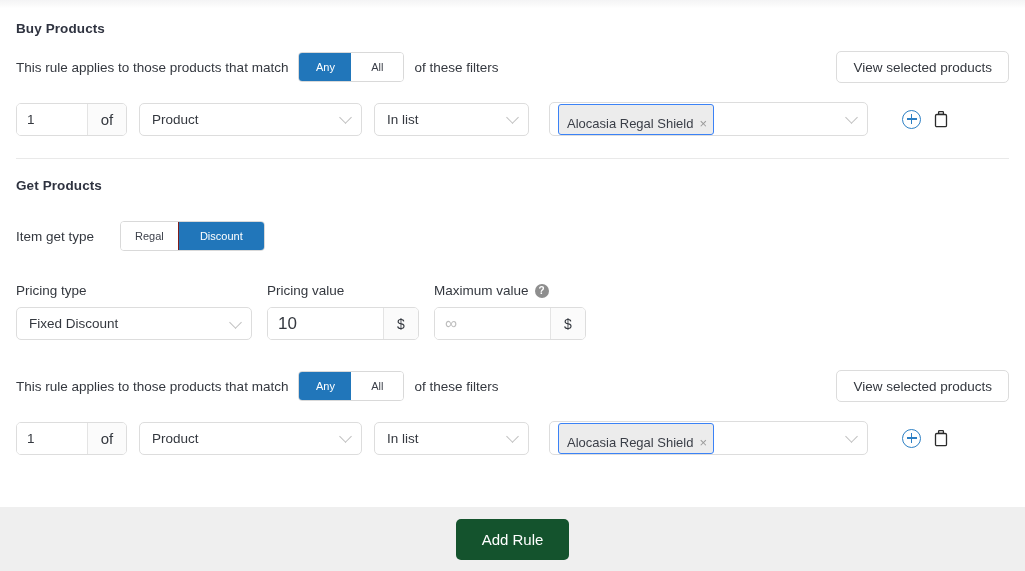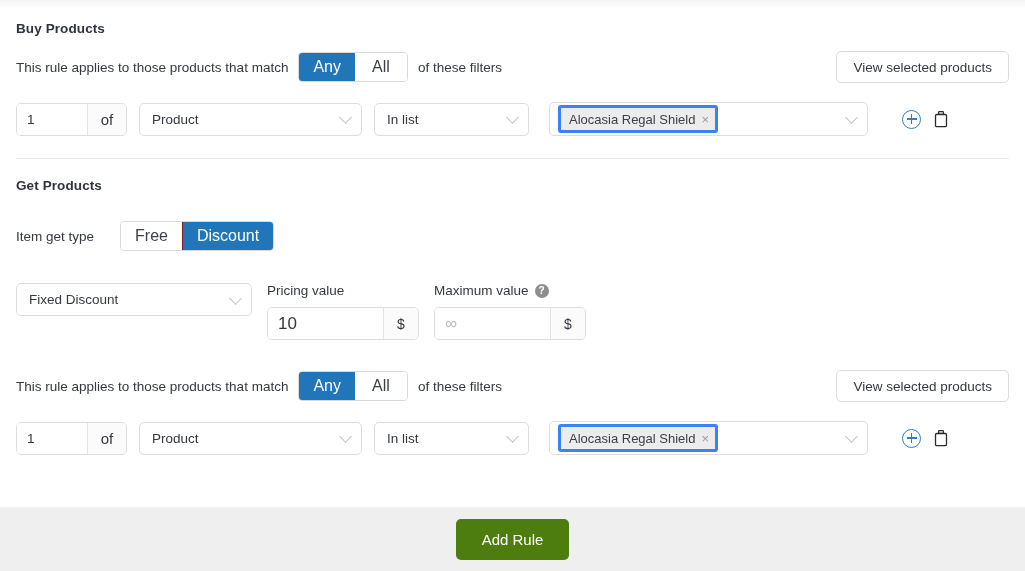--- a/index.html
+++ b/index.html
@@ -65,21 +65,21 @@
     background: #ffffff;
     height: 30px;
     margin: 0 10px;
   }
   .seg-btn {
     display: flex;
     align-items: center;
     justify-content: center;
     min-width: 52px;
     padding: 0 14px;
-    font-size: 16px;
+    font-size: 11px;
     color: #3b3f49;
     background: #ffffff;
     cursor: pointer;
     border: none;
     font-family: inherit;
     height: 100%;
   }
   .seg-btn.active {
     background: #2176ba;
     color: #ffffff;
@@ -170,23 +170,23 @@
   .select.w-tags    { width: 319px; height: 34px; padding-left: 8px; }
   .select.w-default { width: 148px; }
   .select.w-pricing { width: 236px; text-align: right; }
 
   
   .chip {
     display: inline-flex;
     align-items: center;
     gap: 6px;
     background: #ececec;
-    border: 3px solid #3b82f6;
+    border: 1px solid #3b82f6;
     border-radius: 3px;
-    padding: 3px 6px 2px 8px;
+    padding: 10px 6px 2px 8px;
     font-size: 13px;
     color: #3a3e47;
     line-height: 17px;
   }
   .chip-x {
     color: #9a9a9a;
     font-size: 13px;
     cursor: pointer;
     line-height: 1;
   }
@@ -285,21 +285,21 @@
     left: 0;
     top: 507px;
     width: 1025px;
     height: 64px;
     background: #efefef;
     display: flex;
     align-items: center;
     justify-content: center;
   }
   .btn-primary {
-    background: #4d7c0f;
+    background: #14532d;
     color: #ffffff;
     border: none;
     border-radius: 5px;
     height: 41px;
     padding: 0 26px;
     font-size: 15px;
     font-family: inherit;
     cursor: pointer;
   }
 </style>
@@ -370,29 +370,30 @@
 
     <div style="padding:0 16px;">
 
       <div class="section-title" style="margin-top:19px;">Get Products</div>
 
       <div style="display:flex; align-items:center; margin-top:28px;gap:16px;">
 
         <span class="match-text">Item get type</span>
 
         <div class="seg">
-          <button class="seg-btn">Free</button>
+          <button class="seg-btn">Regal</button>
           <button class="seg-btn active" style="min-width:86px;">Discount</button>
         </div>
 
       </div>
 
       <div style="display:flex; align-items:flex-start; margin-top:32px;">
 
         <div>
+          <div class="field-label">Pricing type</div>
           <div class="select w-pricing">
             <span>Fixed Discount</span>
             <span class="caret"></span>
           </div>
         </div>
 
         <div style="margin-left:15px;">
           <div class="field-label">Pricing value</div>
           <div class="value-group">
             <input class="value-input" type="text" value="10" style="">

